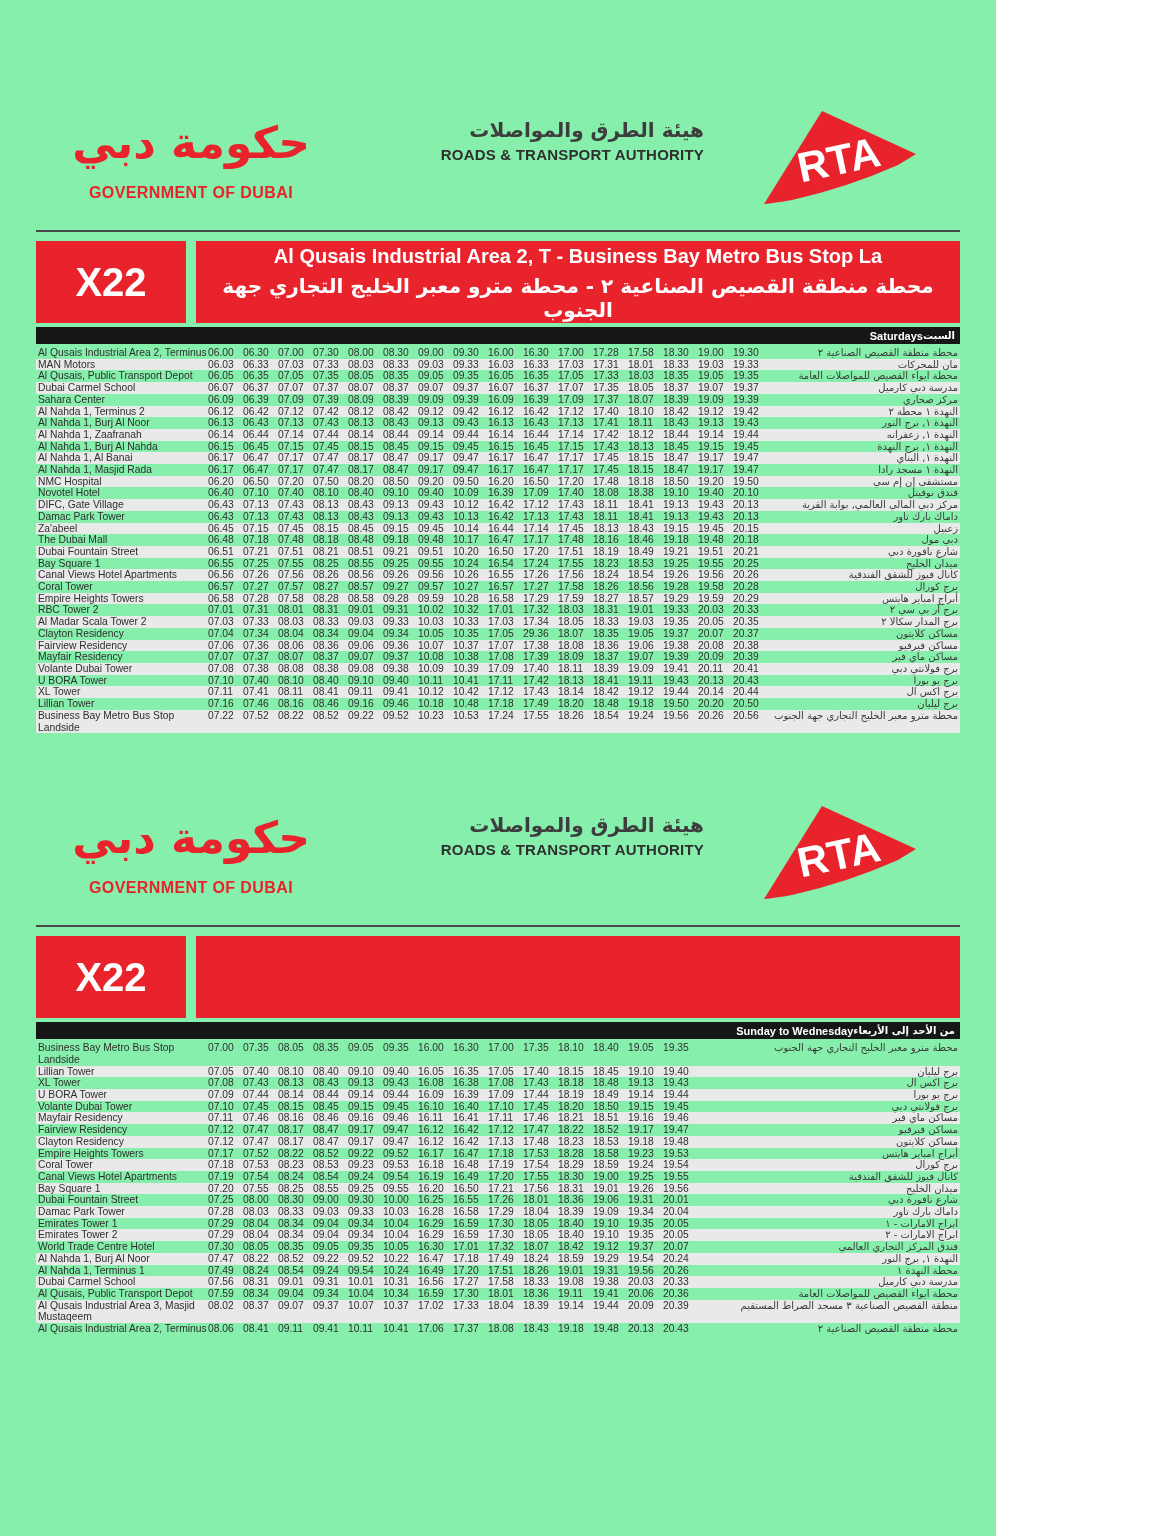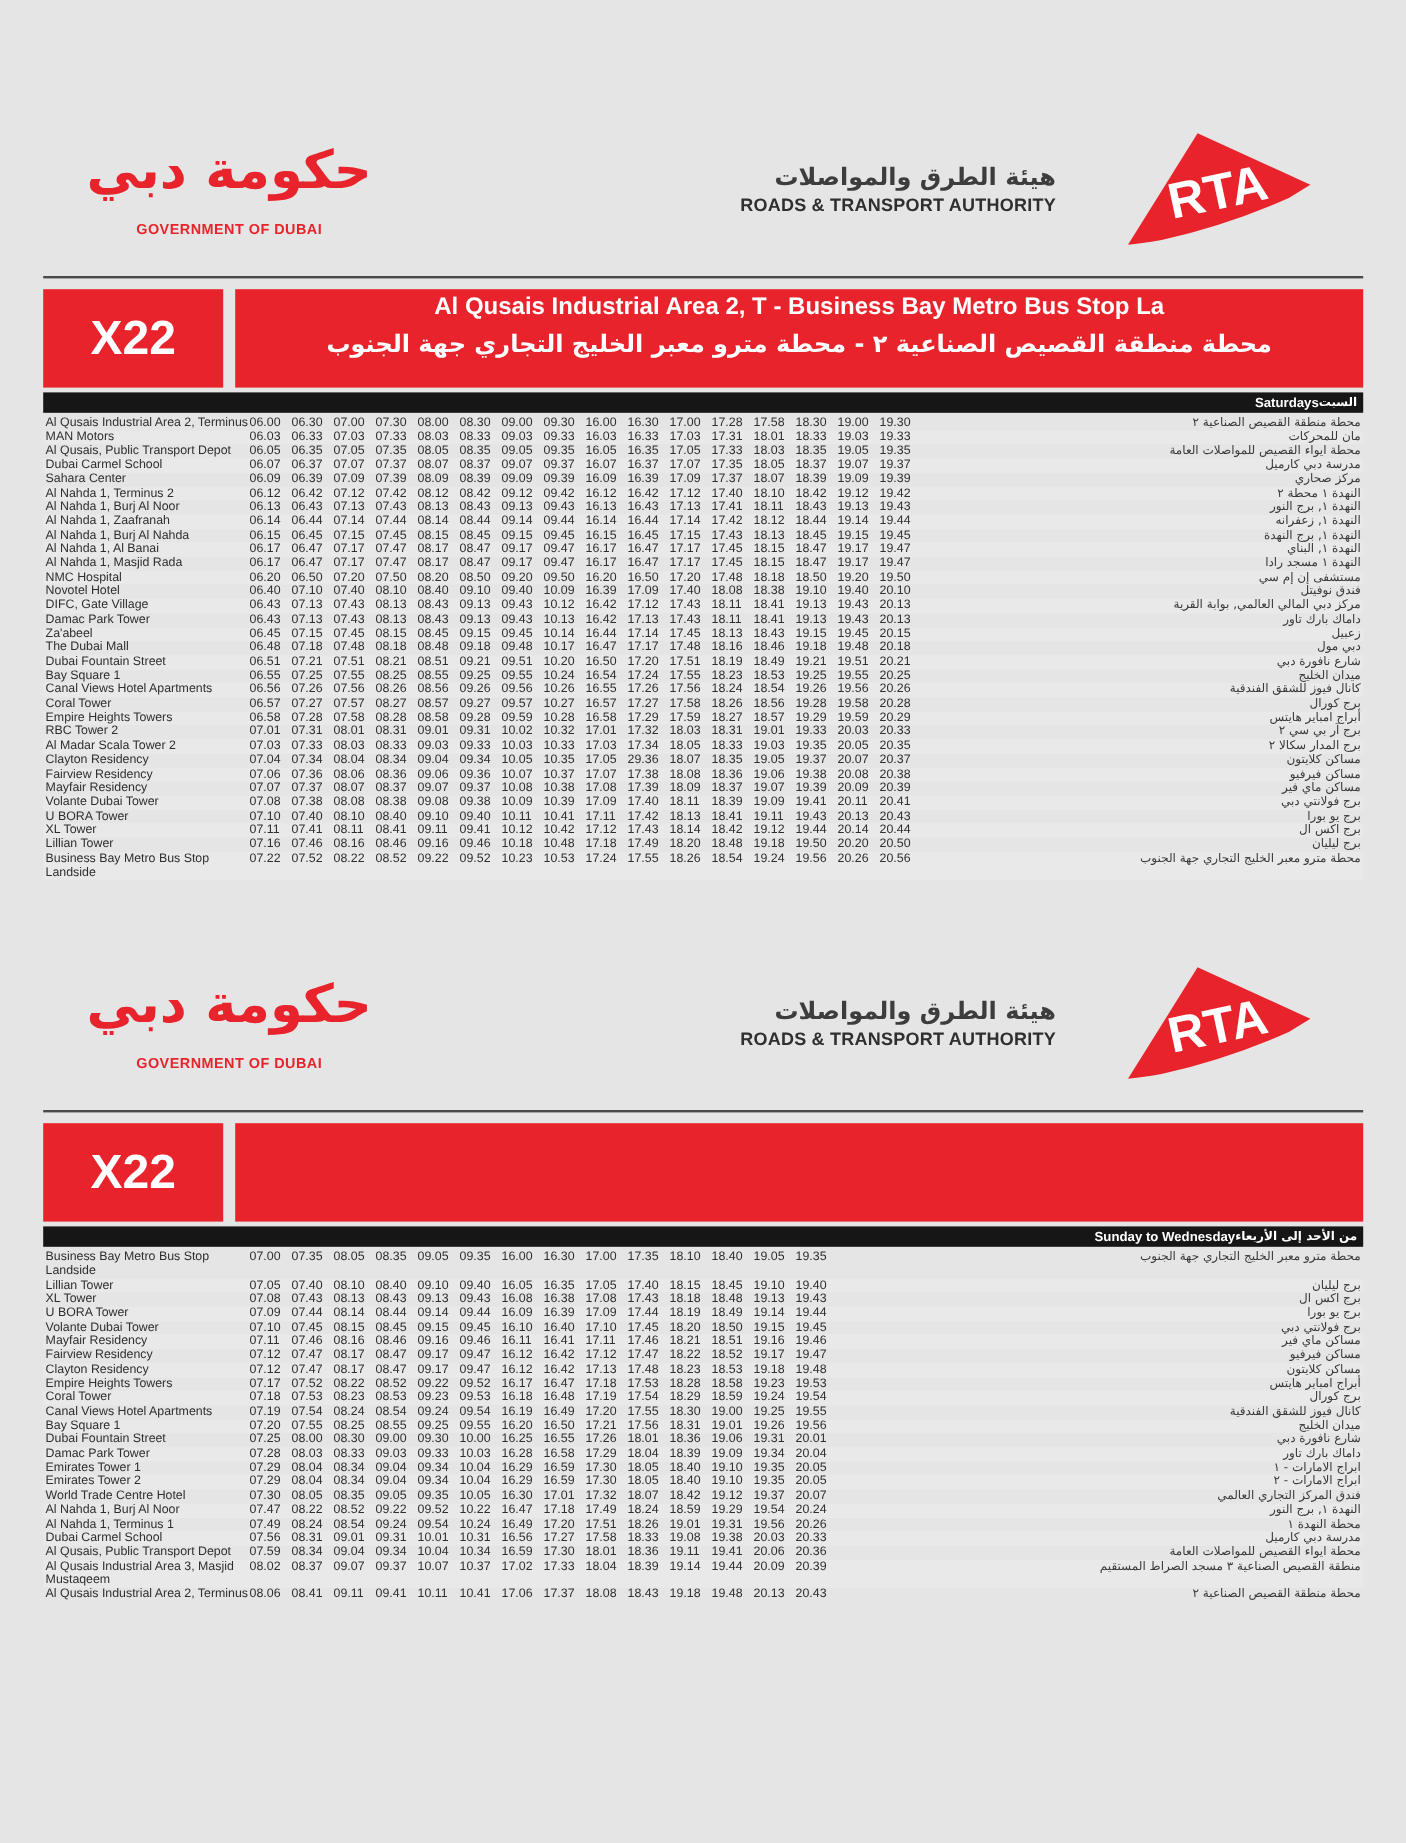--- a/index.html
+++ b/index.html
@@ -3,30 +3,30 @@
 <meta charset="utf-8">
 <style>
   :root{
     --red:#e8232b;
     --bar-black:#161616;
     --stripe:#e9e9e9;
     --ink:#2e2e2e;
   }
   html,body{margin:0;padding:0;background:#ffffff;}
   body{font-family:"Liberation Sans",sans-serif;}
-  .page{position:relative;width:1172px;height:1536px;background:#e5e5e5;overflow:hidden;}
+  .page{position:relative;width:996px;height:1536px;background:#86efac;overflow:hidden;}
 
   
   .logo-row{position:relative;height:112px;margin:0 36px;}
   .logo-row.first{margin-top:106px;}
   .logo-row.second{margin-top:68px;}
   .gov-logo{position:absolute;left:30px;top:2px;width:250px;text-align:center;color:var(--red);}
   .gov-calligraphy{font-family:"DejaVu Sans",sans-serif;font-size:44px;line-height:70px;font-weight:bold;direction:rtl;}
-  .gov-caption{font-size:12px;font-weight:bold;letter-spacing:.4px;margin-top:6px;white-space:nowrap;}
-  .rta-wordmark{position:absolute;right:256px;top:29px;text-align:right;}
+  .gov-caption{font-size:16px;font-weight:bold;letter-spacing:.4px;margin-top:6px;white-space:nowrap;}
+  .rta-wordmark{position:absolute;right:256px;top:12px;text-align:right;}
   .rta-wordmark-ar{font-family:"DejaVu Sans",sans-serif;font-size:20px;font-weight:bold;color:#3d3d3d;direction:rtl;}
   .rta-wordmark-en{font-size:15px;font-weight:bold;letter-spacing:.2px;margin-top:4px;color:#2f2f2f;white-space:nowrap;}
   .rta-logo{position:absolute;right:42px;top:0;width:158px;height:110px;}
 
   
   .divider{margin:12px 36px 0;border-top:2px solid #4a4a4a;height:0;}
 
   
   .route-header{margin:9px 36px 0;height:82px;display:flex;gap:10px;}
   .route-number{flex:0 0 150px;background:var(--red);color:#fff;font-size:40px;font-weight:bold;display:flex;align-items:center;justify-content:center;}

